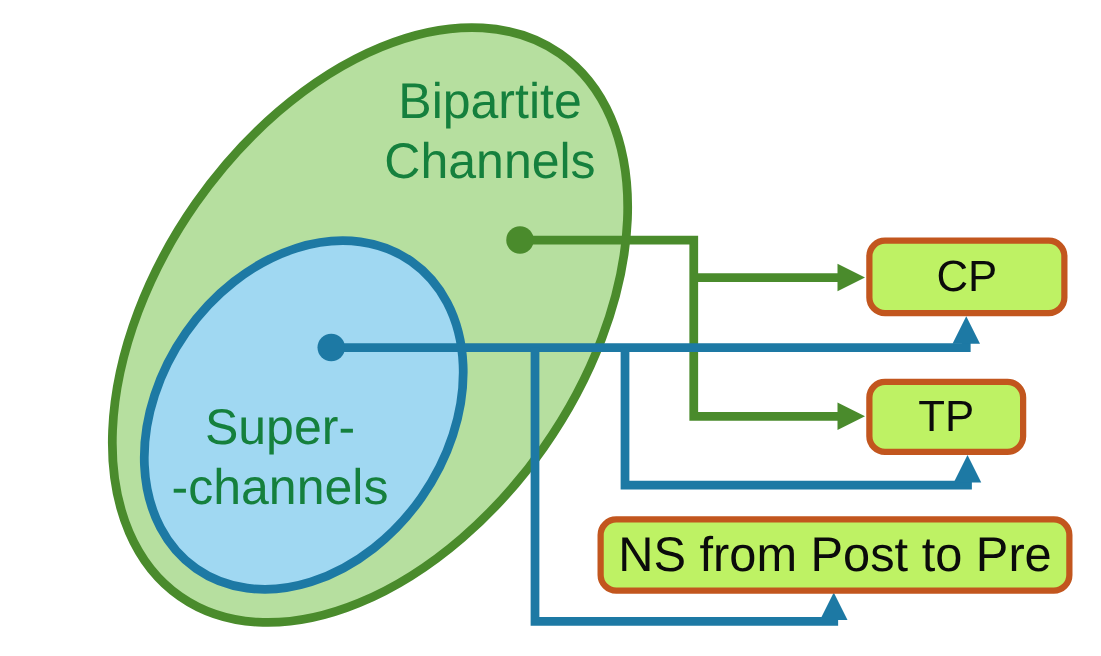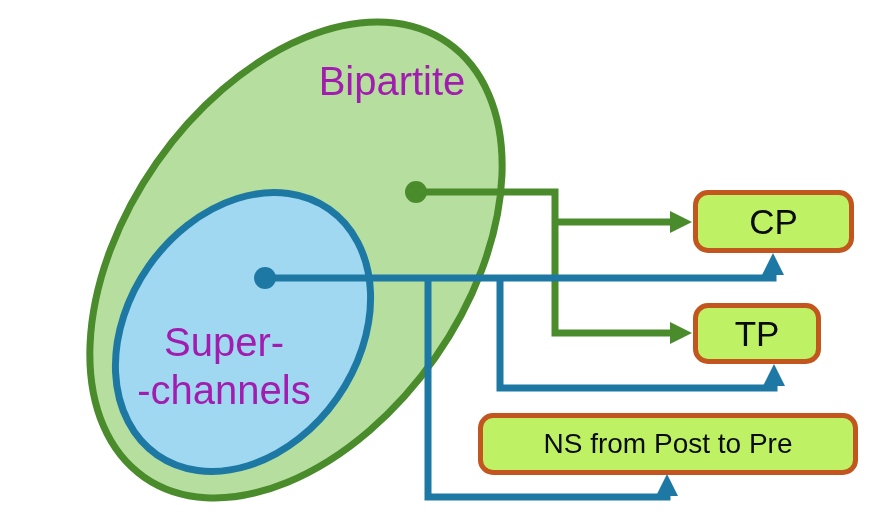--- a/index.html
+++ b/index.html
@@ -20,21 +20,21 @@
     position: absolute;
     left: 0;
     top: 0;
   }
   .set-label {
     position: absolute;
     text-align: center;
     font-size: 40px;
     line-height: 48px;
     font-weight: 400;
-    color: #a21caf;
+    color: #15803d;
     white-space: nowrap;
   }
   .set-label div { display: block; }
   #bipartite-label { left: 242px; top: 57px;  width: 300px; }
   #super-label     { left: 94px;  top: 318px; width: 260px; }
   .node-box {
     position: absolute;
     box-sizing: border-box;
     background: #bef264;
     border: 5px solid #c2561e;
@@ -42,21 +42,21 @@
     display: flex;
     align-items: center;
     justify-content: center;
     font-size: 35px;
     line-height: 1;
     color: #0b0b0b;
     white-space: nowrap;
   }
   #cp-box { left: 693px; top: 190px; width: 161px; height: 63px; }
   #tp-box { left: 693px; top: 303px; width: 128px; height: 61px; }
-  #ns-box { left: 478px; top: 413px; width: 380px; height: 62px; font-size: 28px; }
+  #ns-box { left: 478px; top: 413px; width: 380px; height: 62px; font-size: 39px; }
 </style>
 </head>
 <body>
 
 <div id="stage">
 
   <svg id="shapes" width="881" height="525" viewBox="0 0 881 525">
 
     <ellipse cx="296" cy="260" rx="170" ry="265" transform="rotate(35 296 260)" fill="#B6DF9F" stroke="#4A8B2C" stroke-width="7"></ellipse>
 
@@ -72,20 +72,21 @@
     <polygon points="773,253 762,275 784,275" fill="#1D79A4"></polygon>
     <path d="M500 278 V388 H774 V382" fill="none" stroke="#1D79A4" stroke-width="7"></path>
     <polygon points="774,364 763,386 785,386" fill="#1D79A4"></polygon>
     <path d="M428 278 V497 H667 V492" fill="none" stroke="#1D79A4" stroke-width="7"></path>
     <polygon points="667,474 656,496 678,496" fill="#1D79A4"></polygon>
     <circle cx="265" cy="278" r="11" fill="#1D79A4"></circle>
   </svg>
 
   <div class="set-label" id="bipartite-label">
     <div>Bipartite</div>
+    <div>Channels</div>
   </div>
   <div class="set-label" id="super-label">
     <div>Super-</div>
     <div>-channels</div>
   </div>
 
   <div class="node-box" id="cp-box">
     <span>CP</span>
   </div>
   <div class="node-box" id="tp-box">

